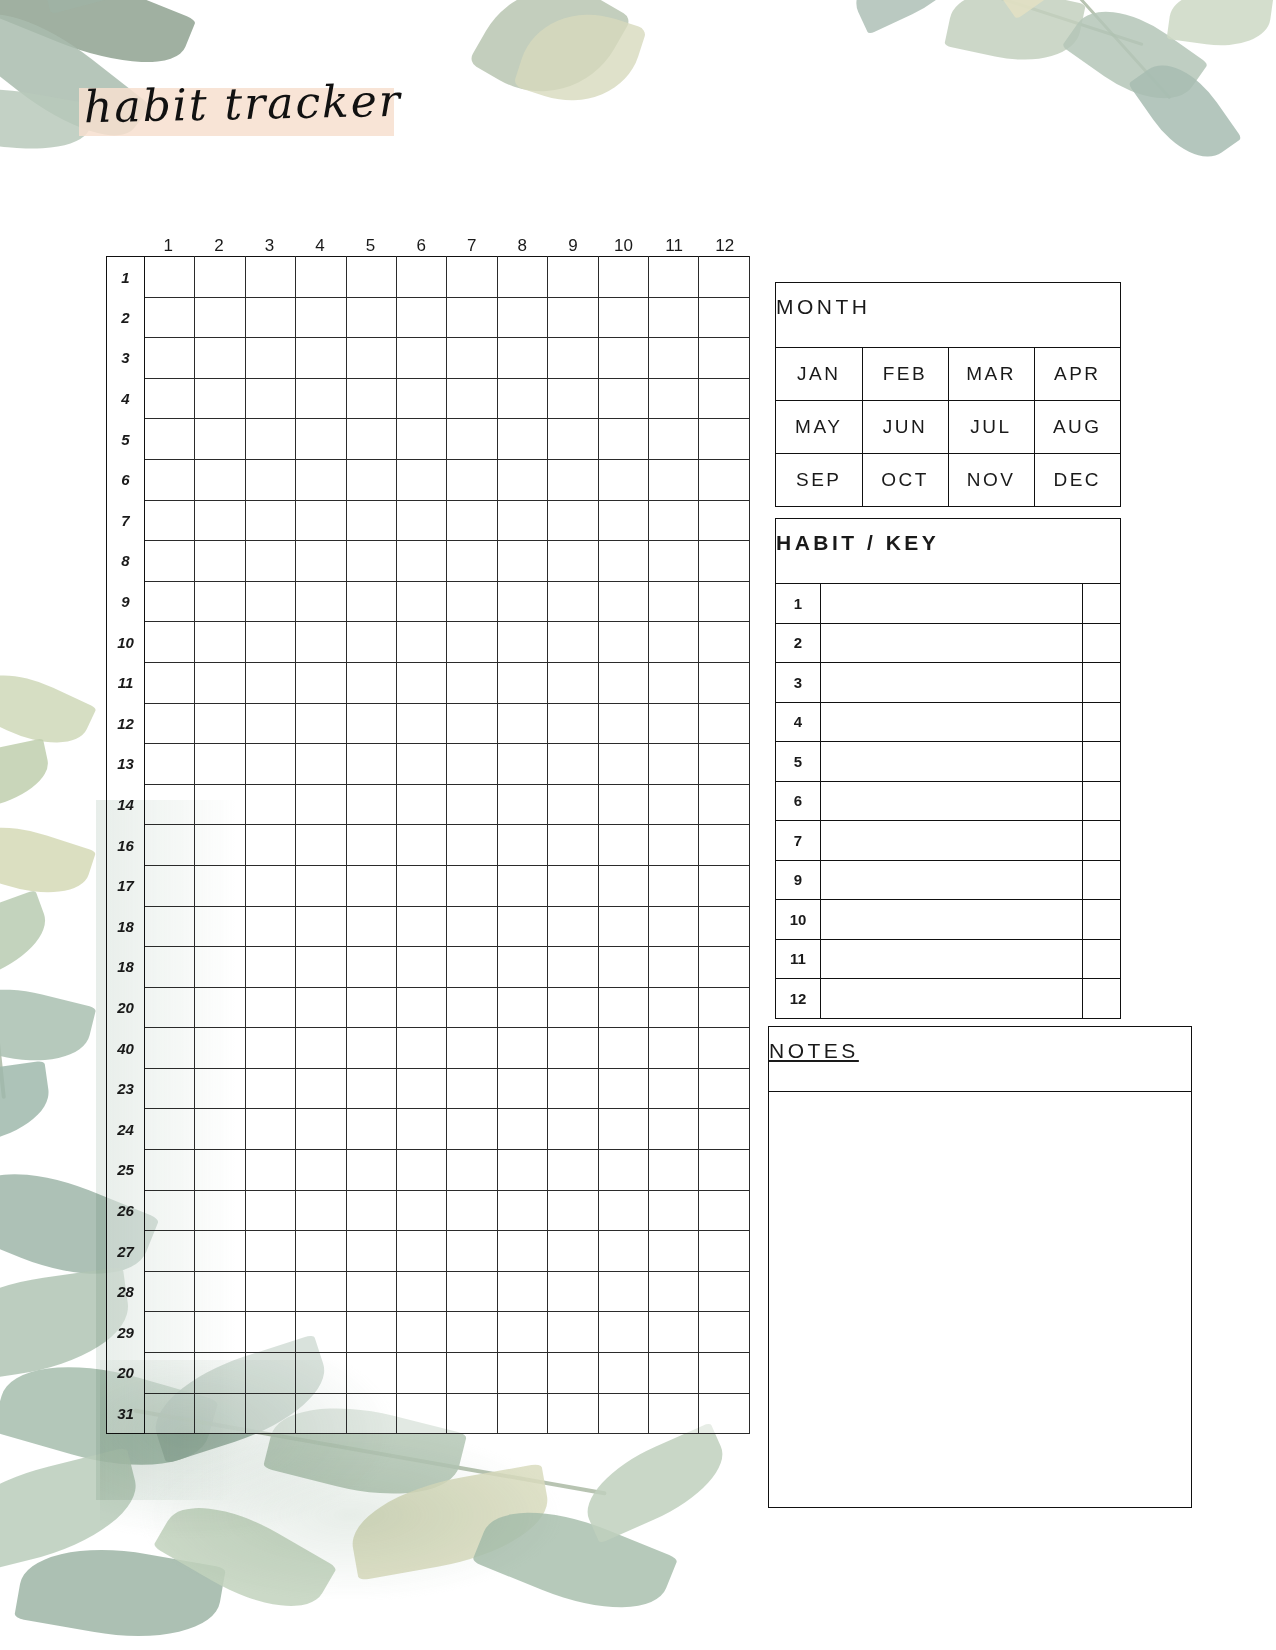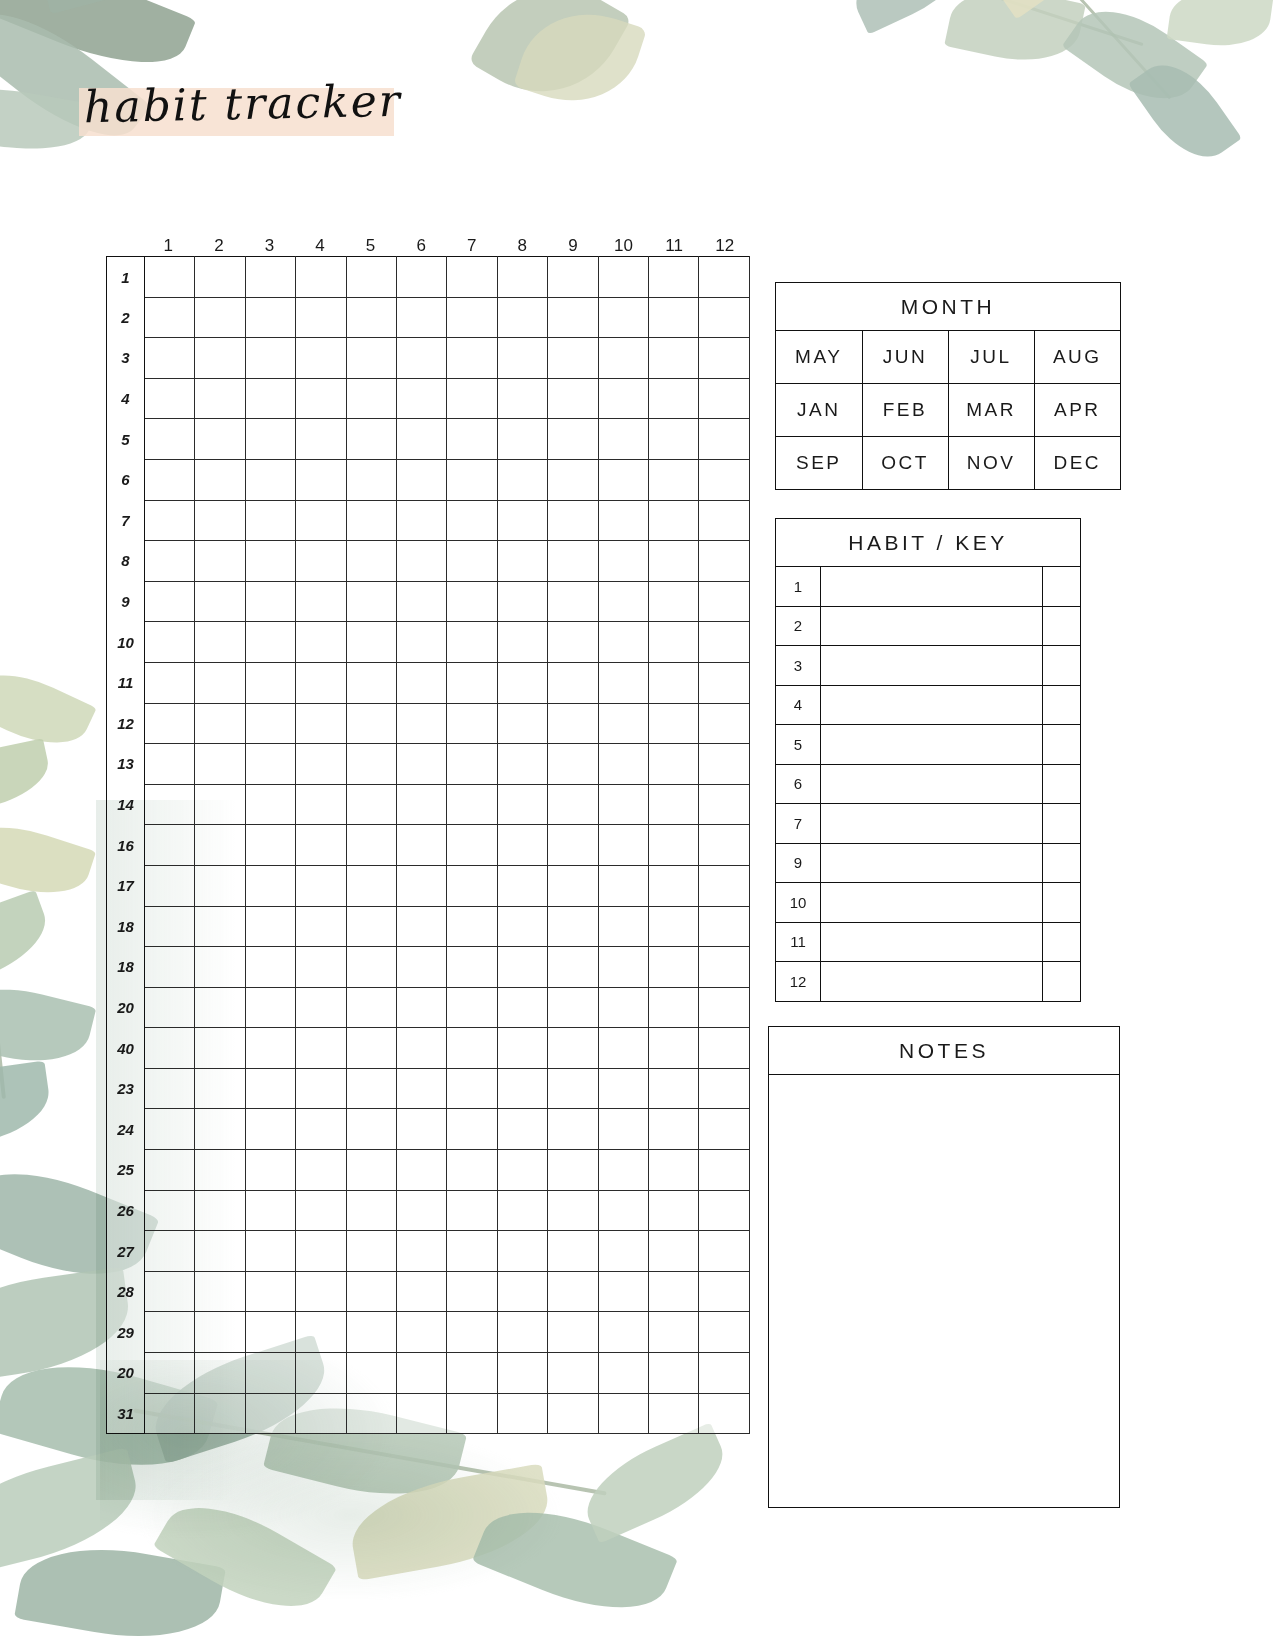--- a/index.html
+++ b/index.html
@@ -119,24 +119,24 @@
   .grid-table tr:first-child td { border-top: none; }
 
   
   .panel {
     position: absolute;
     border: 1.8px solid #111;
     background: rgba(255,255,255,0.6);
     box-sizing: border-box;
   }
   .panel-title {
-    text-align: center;
+    text-align: left;
     font-size: 21px;
     letter-spacing: 3.5px;
-    padding: 12px 0 11px;
+    padding: 12px 0 28px;
     border-bottom: 1.6px solid #111;
     font-family: "Liberation Sans", sans-serif;
   }
   
   #month-panel { left: 775px; top: 282px; width: 346px; }
   .month-table {
     border-collapse: collapse;
     width: 100%;
     table-layout: fixed;
   }
@@ -147,21 +147,21 @@
     font-size: 19px;
     letter-spacing: 2.5px;
     font-family: "Liberation Sans", sans-serif;
   }
   .month-table tr:first-child td { border-top: none; }
   .month-table td:first-child { border-left: none; }
   .month-table td:last-child { border-right: none; }
   .month-table tr:last-child td { border-bottom: none; }
 
   
-  #habit-panel { left: 775px; top: 518px; width: 306px; }
+  #habit-panel { left: 775px; top: 518px; width: 346px; font-weight: bold; }
   .habit-table {
     border-collapse: collapse;
     width: 100%;
     table-layout: fixed;
   }
   .habit-table td {
     border: 1px solid #111;
     height: 38.5px;
     padding: 0;
   }
@@ -174,21 +174,21 @@
   }
   .habit-table td.key {
     width: 37px;
     border-right: none;
   }
   .habit-table td.mid { border-left: 1px solid #111; }
   .habit-table tr:first-child td { border-top: none; }
   .habit-table tr:last-child td { border-bottom: none; }
 
   
-  #notes-panel { left: 768px; top: 1026px; width: 352px; height: 482px; }
+  #notes-panel { left: 768px; top: 1026px; width: 424px; height: 482px; text-decoration: underline; }
   .notes-body { height: 100%; }
 
   
   .wash {
     position: absolute;
     z-index: 4;
     pointer-events: none;
     mix-blend-mode: multiply;
     opacity: .55;
   }
@@ -708,32 +708,32 @@
           </tr>
         </tbody>
     </table>
   </div>
 
   <div class="panel" id="month-panel">
     <div class="panel-title">MONTH</div>
     <table class="month-table">
       <tbody id="month-body">
           <tr>
+            <td>JAN</td>
+            <td>FEB</td>
+            <td>MAR</td>
+            <td>APR</td>
+          </tr>
+          <tr>
             <td>MAY</td>
             <td>JUN</td>
             <td>JUL</td>
             <td>AUG</td>
           </tr>
           <tr>
-            <td>JAN</td>
-            <td>FEB</td>
-            <td>MAR</td>
-            <td>APR</td>
-          </tr>
-          <tr>
             <td>SEP</td>
             <td>OCT</td>
             <td>NOV</td>
             <td>DEC</td>
           </tr>
         </tbody>
     </table>
   </div>
 
   <div class="panel" id="habit-panel">

